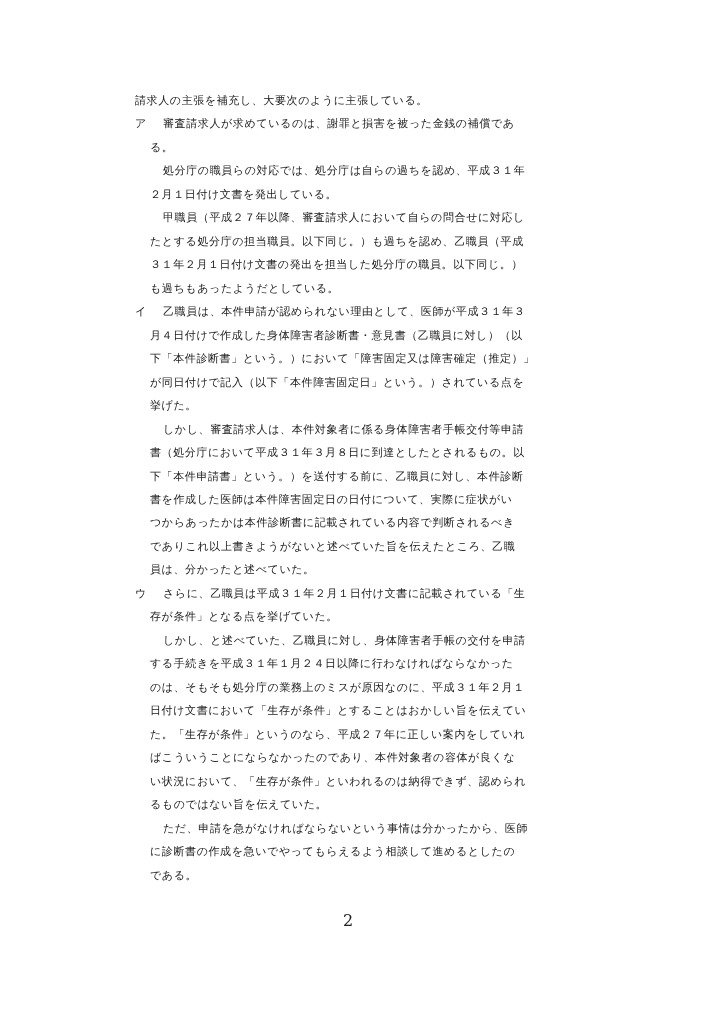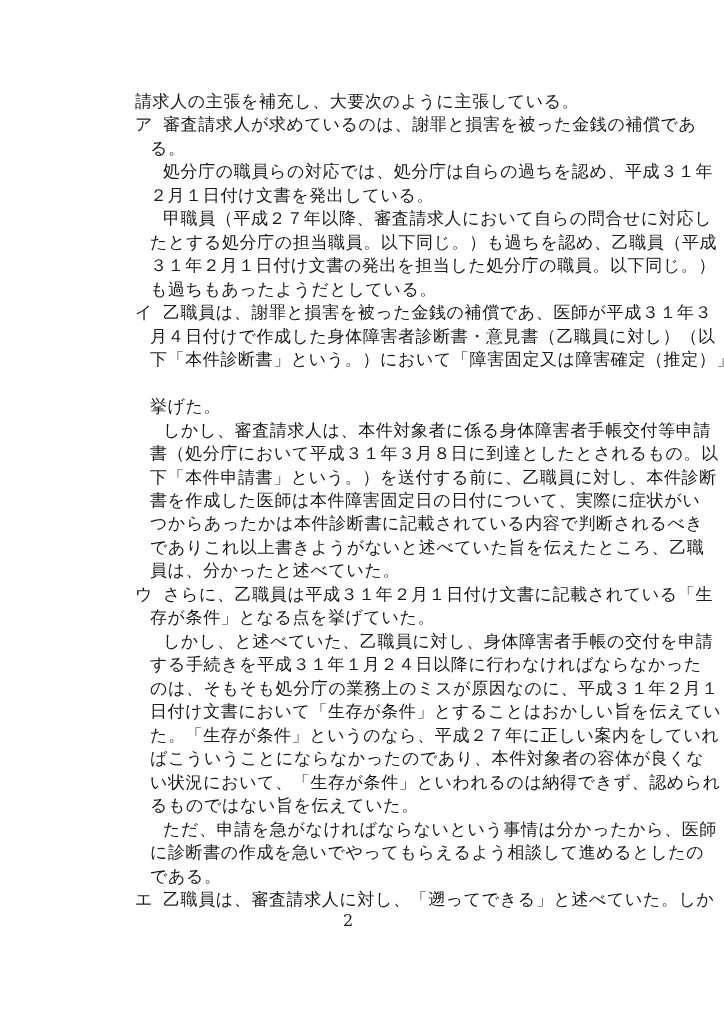--- a/index.html
+++ b/index.html
@@ -18,21 +18,21 @@
     .page {
       position: absolute;
       left: 0; top: 0;
       width: 724px;
       height: 1024px;
       background: #ffffff;
     }
     .line {
       position: absolute;
       white-space: nowrap;
-      font-size: 17px;
+      font-size: 11px;
       line-height: 20px;
       letter-spacing: 0.6px;
       height: 20px;
     }
     .marker {
       display: inline-block;
       width: 28px;
     }
     .page-number {
       position: absolute;
@@ -50,23 +50,24 @@
   <div class="page-number">2</div>
 <div class="line" style="left: 135px; top: 91px;"><span>請求人の主張を補充し、大要次のように主張している。</span></div>
     <div class="line" style="left: 135px; top: 114px;"><span class="marker">ア</span><span>審査請求人が求めているのは、謝罪と損害を被った金銭の補償であ</span></div>
     <div class="line" style="left: 150px; top: 138px;"><span>る。</span></div>
     <div class="line" style="left: 163px; top: 161px;"><span>処分庁の職員らの対応では、処分庁は自らの過ちを認め、平成３１年</span></div>
     <div class="line" style="left: 150px; top: 185px;"><span>２月１日付け文書を発出している。</span></div>
     <div class="line" style="left: 163px; top: 208px;"><span>甲職員（平成２７年以降、審査請求人において自らの問合せに対応し</span></div>
     <div class="line" style="left: 150px; top: 232px;"><span>たとする処分庁の担当職員。以下同じ。）も過ちを認め、乙職員（平成</span></div>
     <div class="line" style="left: 150px; top: 255px;"><span>３１年２月１日付け文書の発出を担当した処分庁の職員。以下同じ。）</span></div>
     <div class="line" style="left: 150px; top: 279px;"><span>も過ちもあったようだとしている。</span></div>
-    <div class="line" style="left: 135px; top: 302px;"><span class="marker">イ</span><span>乙職員は、謝罪と損害を被った金銭の補償であ、医師が平成３１年３</span></div>
+    <div class="line" style="left: 135px; top: 302px;"><span class="marker">イ</span><span>乙職員は、本件申請が認められない理由として、医師が平成３１年３</span></div>
     <div class="line" style="left: 150px; top: 326px;"><span>月４日付けで作成した身体障害者診断書・意見書（乙職員に対し）（以</span></div>
     <div class="line" style="left: 150px; top: 349px;"><span>下「本件診断書」という。）において「障害固定又は障害確定（推定）」</span></div>
+    <div class="line" style="left: 150px; top: 373px;"><span>が同日付けで記入（以下「本件障害固定日」という。）されている点を</span></div>
     <div class="line" style="left: 150px; top: 396px;"><span>挙げた。</span></div>
     <div class="line" style="left: 163px; top: 420px;"><span>しかし、審査請求人は、本件対象者に係る身体障害者手帳交付等申請</span></div>
     <div class="line" style="left: 150px; top: 443px;"><span>書（処分庁において平成３１年３月８日に到達としたとされるもの。以</span></div>
     <div class="line" style="left: 150px; top: 467px;"><span>下「本件申請書」という。）を送付する前に、乙職員に対し、本件診断</span></div>
     <div class="line" style="left: 150px; top: 490px; text-align: center;"><span>書を作成した医師は本件障害固定日の日付について、実際に症状がい</span></div>
     <div class="line" style="left: 150px; top: 513px;"><span>つからあったかは本件診断書に記載されている内容で判断されるべき</span></div>
     <div class="line" style="left: 150px; top: 537px;"><span>でありこれ以上書きようがないと述べていた旨を伝えたところ、乙職</span></div>
     <div class="line" style="left: 150px; top: 560px;"><span>員は、分かったと述べていた。</span></div>
     <div class="line" style="left: 135px; top: 584px;"><span class="marker">ウ</span><span>さらに、乙職員は平成３１年２月１日付け文書に記載されている「生</span></div>
     <div class="line" style="left: 150px; top: 607px;"><span>存が条件」となる点を挙げていた。</span></div>
@@ -74,14 +75,13 @@
     <div class="line" style="left: 150px; top: 654px;"><span>する手続きを平成３１年１月２４日以降に行わなければならなかった</span></div>
     <div class="line" style="left: 150px; top: 678px;"><span>のは、そもそも処分庁の業務上のミスが原因なのに、平成３１年２月１</span></div>
     <div class="line" style="left: 150px; top: 701px;"><span>日付け文書において「生存が条件」とすることはおかしい旨を伝えてい</span></div>
     <div class="line" style="left: 150px; top: 725px;"><span>た。「生存が条件」というのなら、平成２７年に正しい案内をしていれ</span></div>
     <div class="line" style="left: 150px; top: 748px;"><span>ばこういうことにならなかったのであり、本件対象者の容体が良くな</span></div>
     <div class="line" style="left: 150px; top: 772px;"><span>い状況において、「生存が条件」といわれるのは納得できず、認められ</span></div>
     <div class="line" style="left: 150px; top: 795px;"><span>るものではない旨を伝えていた。</span></div>
     <div class="line" style="left: 163px; top: 819px;"><span>ただ、申請を急がなければならないという事情は分かったから、医師</span></div>
     <div class="line" style="left: 150px; top: 842px;"><span>に診断書の作成を急いでやってもらえるよう相談して進めるとしたの</span></div>
     <div class="line" style="left: 150px; top: 866px;"><span>である。</span></div>
-    <div class="line" style="left: 135px; top: 889px;"><span class="marker">エ</span><span>乙職員は、審査請求人に対し、「遡ってできる」と述べていた。しか</span></div>
   </div>
 
 </body></html>

